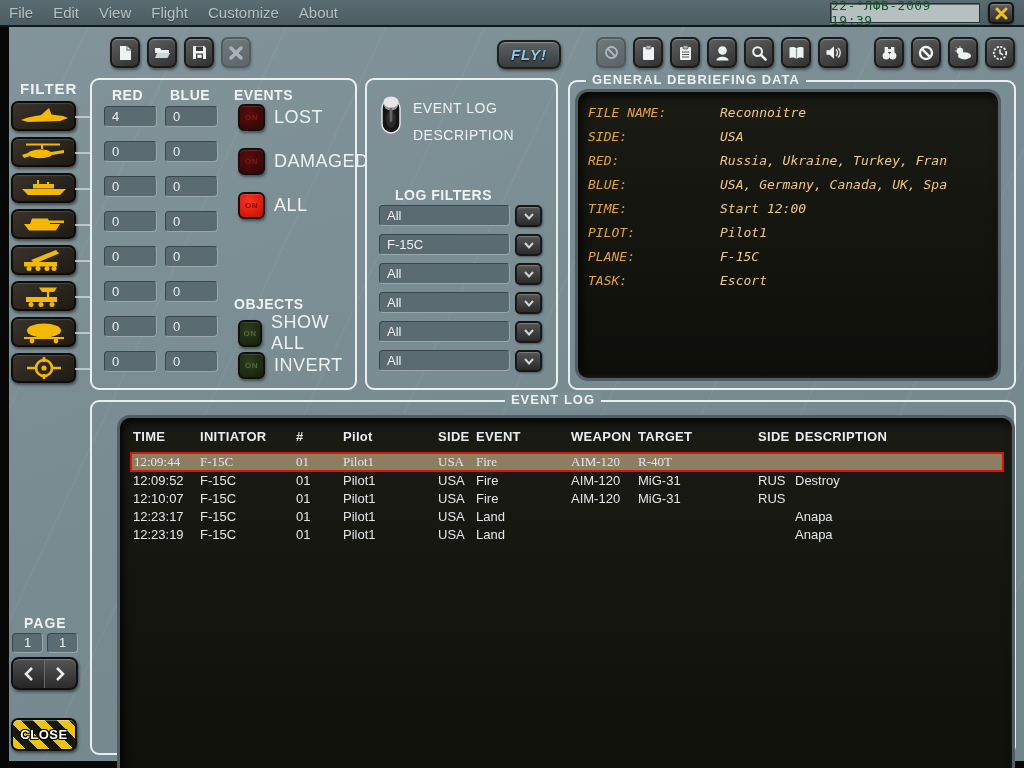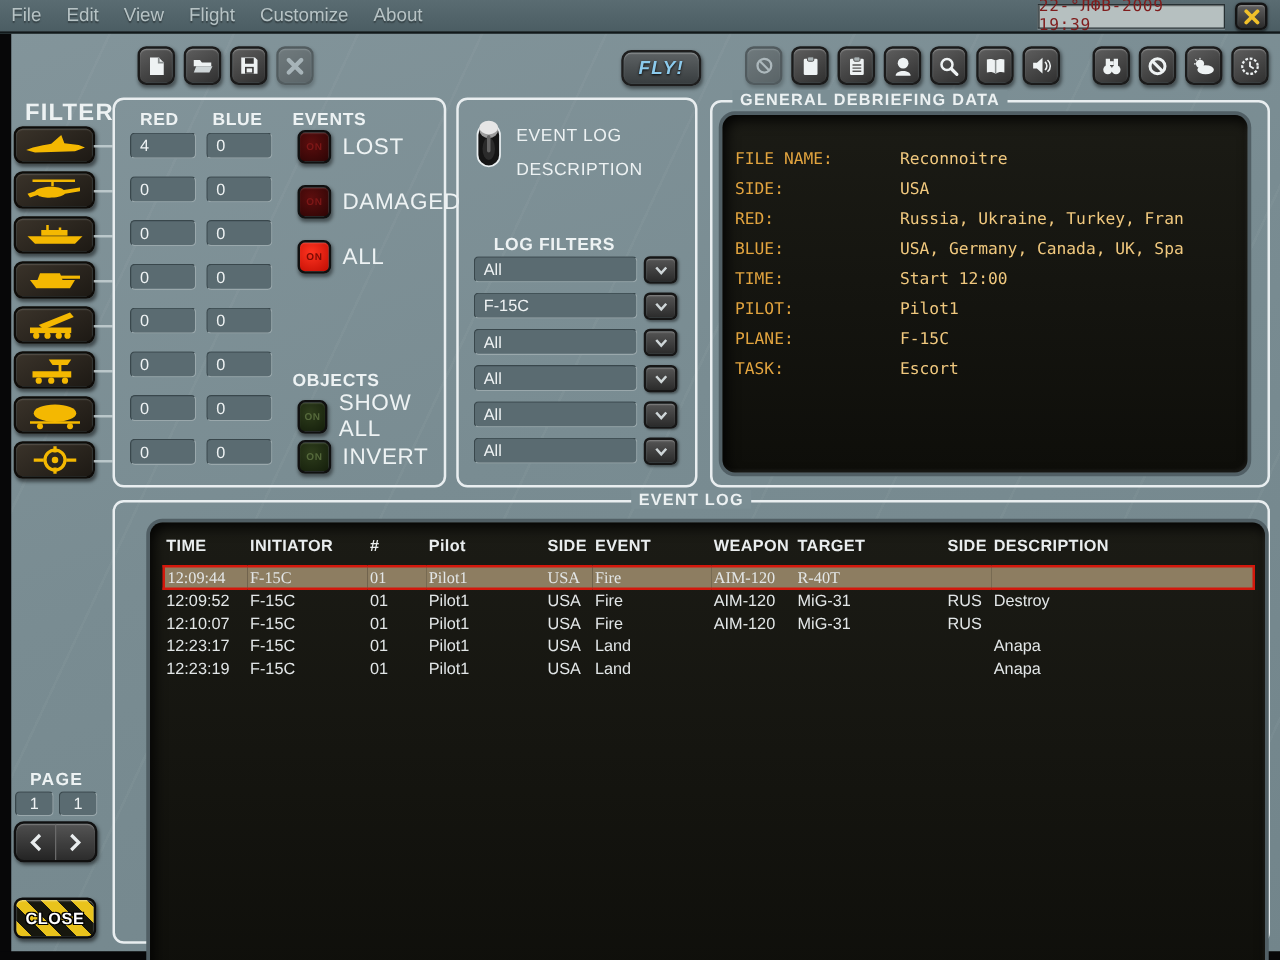--- a/index.html
+++ b/index.html
@@ -12,42 +12,42 @@
   }
   
   .menubar { position:absolute; left:0; top:0; width:1024px; height:27px;
     background:linear-gradient(#5a6c72,#4b5d63); border-bottom:2px solid #11181a;
     display:flex; align-items:center; z-index:5;}
   .menu-items { display:flex; gap:20px; padding-left:9px; }
   .menu-item { color:#b7c3c5; font-size:15px; cursor:default; text-shadow:0 1px 1px rgba(0,0,0,.35); }
   .menubar-right { position:absolute; right:10px; top:2px; display:flex; align-items:center; gap:8px; }
   .datetime { width:150px; height:20px; background:#b6c0c0; border:1px solid #273134;
     box-shadow:inset 1px 1px 0 rgba(0,0,0,.45), 0 1px 0 rgba(255,255,255,.25);
-    font-family:"DejaVu Sans Mono", monospace; font-size:13px; color:#7f1d1d;
+    font-family:"DejaVu Sans Mono", monospace; font-size:13px; color:#14532d;
     display:flex; align-items:center; justify-content:center; letter-spacing:.5px; }
   .win-close { width:26px; height:22px; border-radius:5px; border:2px solid #141414;
     background:linear-gradient(#606060,#2c2c2c); display:flex; align-items:center; justify-content:center;
     box-shadow:0 1px 2px rgba(0,0,0,.5), inset 0 1px 1px rgba(255,255,255,.25); cursor:pointer; }
   
   .left-strip { position:absolute; left:0; top:27px; width:9px; height:741px; background:#070708; }
   .bottom-strip { position:absolute; left:0; top:761px; width:1024px; height:7px; background:#070708; }
   
   .tgroup { position:absolute; top:37px; display:flex; gap:7px; }
   .tbtn { width:30px; height:31px; border-radius:7px; border:2px solid #1b1b1b;
     background:linear-gradient(150deg,#5e5e5e,#303030);
     box-shadow:inset 0 1px 1px rgba(255,255,255,.3), 1px 2px 3px rgba(0,0,0,.45);
     display:flex; align-items:center; justify-content:center; cursor:pointer; }
   .tbtn.disabled { opacity:.45; cursor:default; }
   .fly-btn { position:absolute; left:497px; top:40px; width:64px; height:29px; border-radius:8px;
     border:2px solid #1e1e1e; background:linear-gradient(#5d6264,#383d3f);
     box-shadow:inset 0 1px 1px rgba(255,255,255,.3), 1px 2px 3px rgba(0,0,0,.45);
     color:#8ccaec; font-size:15px; font-weight:bold; font-style:italic; letter-spacing:1px;
     display:flex; align-items:center; justify-content:center; text-shadow:0 1px 2px #000; cursor:pointer; }
   
-  .filter-title { position:absolute; left:20px; top:80px; color:#edf2f3; font-size:19px;
+  .filter-title { position:absolute; left:20px; top:80px; color:#edf2f3; font-size:15px;
     font-weight:bold; letter-spacing:1px; }
   .filter-btn { position:absolute; left:11px; width:65px; height:30px; border-radius:7px;
     border:2px solid #0e0c09; background:linear-gradient(150deg,#3a332a,#1d1914);
     box-shadow:inset 0 1px 1px rgba(255,255,255,.15), 1px 2px 3px rgba(0,0,0,.5);
     display:flex; align-items:center; justify-content:center; cursor:pointer; }
   .filter-btn .connector { position:absolute; right:-16px; top:13px; width:15px; height:2px;
     background:#c6d1d3; opacity:.85; }
   
   .panel { position:absolute; border:2px solid #e9eef0; border-radius:9px; }
   .panel-title { position:absolute; top:-10px; background:#7b8e94; padding:0 6px;
@@ -77,21 +77,21 @@
   .dd-field { width:131px; height:21px; border-radius:4px; background:#5a6b71;
     border:1px solid #9aa8ac; border-top-color:#39474c; border-left-color:#39474c;
     color:#eef2f3; font-size:13px; line-height:19px; padding-left:7px; cursor:pointer; }
   .dd-btn { width:27px; height:22px; border-radius:5px; border:2px solid #161616;
     background:linear-gradient(#555,#2b2b2b); display:flex; align-items:center; justify-content:center;
     box-shadow:inset 0 1px 1px rgba(255,255,255,.25), 1px 1px 2px rgba(0,0,0,.4); cursor:pointer; }
   
   .screen-dark { position:absolute; background:linear-gradient(#1b1b15,#0e0e0a);
     border-radius:10px; box-shadow:0 0 0 3px #515f65, inset 3px 4px 10px rgba(0,0,0,.9),
     inset -1px -2px 3px rgba(255,255,255,.07); }
-  .debrief-screen { left:8px; top:10px; width:420px; height:286px; padding:28px 0 0 10px; }
+  .debrief-screen { left:8px; top:10px; width:420px; height:286px; padding:13px 0 0 10px;font-style:italic; }
   .dbf-row { height:24px; font-family:"DejaVu Sans Mono", monospace; font-size:13px; white-space:nowrap; overflow:hidden; }
   .dbf-label { display:inline-block; width:132px; color:#e2a43f; }
   .dbf-value { color:#f0c87e; }
   
   .eventlog-screen { left:28px; top:16px; width:892px; height:397px; padding:8px 8px 0 10px; }
   table.ev { border-collapse:collapse; width:100%; table-layout:fixed; }
   table.ev th { text-align:left; color:#e9edee; font-size:13px; font-weight:bold;
     padding:3px 0 8px 2px; letter-spacing:.3px; white-space:nowrap; }
   table.ev td { color:#e2e6e7; font-size:13px; height:18px; padding:0 0 0 2px; white-space:nowrap; }
   tr.ev-row { cursor:pointer; }

